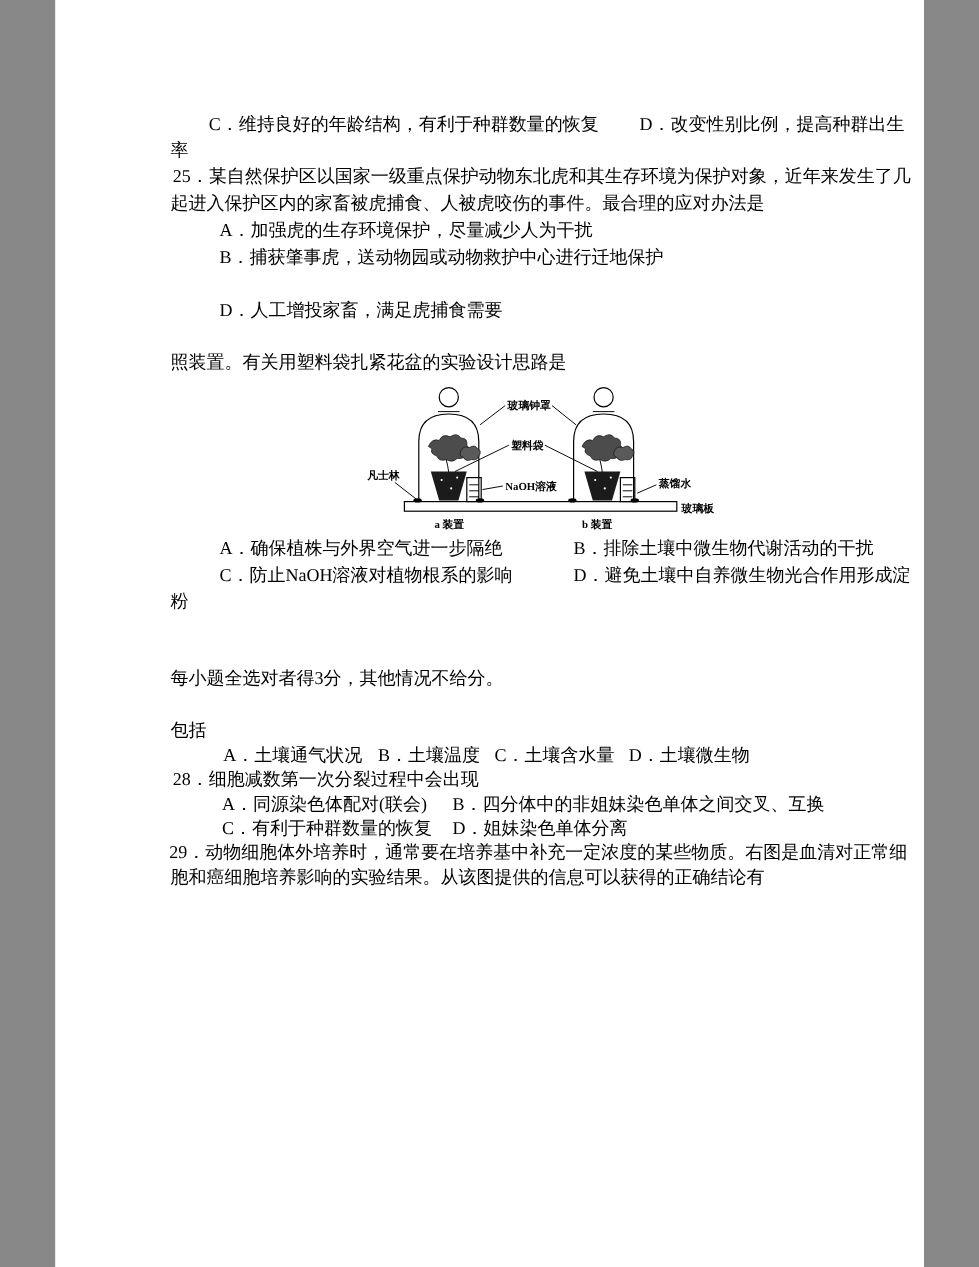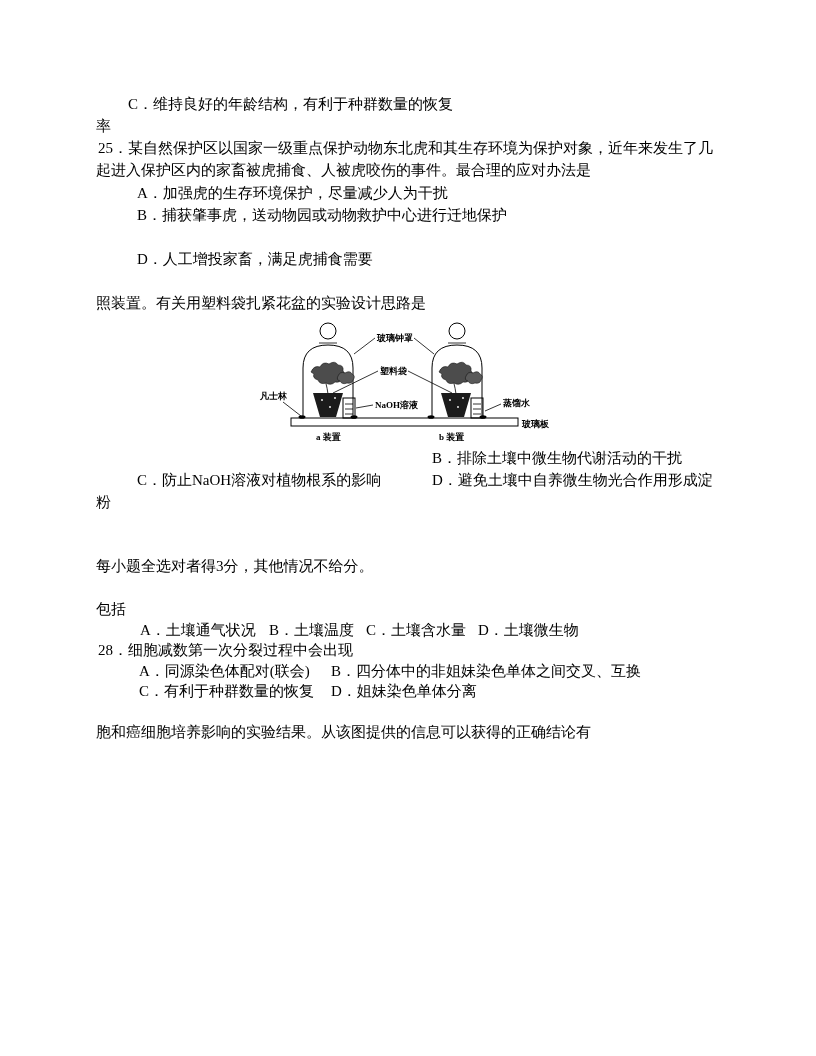--- a/index.html
+++ b/index.html
@@ -1,18 +1,18 @@
 <!DOCTYPE html>
 <html><head>
 <meta charset="utf-8">
 <style>
   html,body{margin:0;padding:0;background:#888;}
   .page{
     position:relative;
-    width:816px;height:1056px;
+    width:724px;height:1056px;
     margin:0 auto;
     background:#ffffff;
     color:#000;
     font-family:"Liberation Serif","DejaVu Serif",serif;
     overflow:hidden;
   }
   .txt{
     position:absolute;
     white-space:pre;
     font-size:15px;
@@ -33,20 +33,21 @@
   }
   .stroke{fill:none;stroke:#000;stroke-width:1;}
   .thin{fill:none;stroke:#000;stroke-width:0.8;}
 </style>
 </head>
 <body>
 
 <div class="page">
 
   <span class="txt" style="left:128px;top:94px">C．维持良好的年龄结构，有利于种群数量的恢复</span>
+  <span class="txt" style="left:487px;top:94px">D．改变性别比例，提高种群出生</span>
   <span class="txt" style="left:96px;top:116px">率</span>
 
   <span class="txt" style="left:98px;top:138px">25．某自然保护区以国家一级重点保护动物东北虎和其生存环境为保护对象，近年来发生了几</span>
   <span class="txt" style="left:96px;top:160px">起进入保护区内的家畜被虎捕食、人被虎咬伤的事件。最合理的应对办法是</span>
   <span class="txt" style="left:137px;top:183px">A．加强虎的生存环境保护，尽量减少人为干扰</span>
   <span class="txt" style="left:137px;top:205px">B．捕获肇事虎，送动物园或动物救护中心进行迁地保护</span>
   <span class="txt" style="left:137px;top:249px">D．人工增投家畜，满足虎捕食需要</span>
 
   <span class="txt" style="left:96px;top:293px">照装置。有关用塑料袋扎紧花盆的实验设计思路是</span>
 
@@ -112,34 +113,36 @@
       <text x="124" y="64">塑料袋</text>
       <text x="119" y="98">NaOH溶液</text>
       <text x="4" y="89">凡士林</text>
       <text x="247" y="96">蒸馏水</text>
       <text x="266" y="117">玻璃板</text>
       <text x="60" y="130">a 装置</text>
       <text x="183" y="130">b 装置</text>
     </svg>
   </div>
 
+  <span class="txt" style="left:137px;top:448px">A．确保植株与外界空气进一步隔绝</span>
   <span class="txt" style="left:432px;top:448px">B．排除土壤中微生物代谢活动的干扰</span>
   <span class="txt" style="left:137px;top:470px">C．防止NaOH溶液对植物根系的影响</span>
   <span class="txt" style="left:432px;top:470px">D．避免土壤中自养微生物光合作用形成淀</span>
   <span class="txt" style="left:96px;top:492px">粉</span>
 
   <span class="txt" style="left:96px;top:556px">每小题全选对者得3分，其他情况不给分。</span>
 
   <span class="txt" style="left:96px;top:599px">包括</span>
   <span class="txt" style="left:140px;top:620px">A．土壤通气状况</span>
   <span class="txt" style="left:269px;top:620px">B．土壤温度</span>
   <span class="txt" style="left:366px;top:620px">C．土壤含水量</span>
   <span class="txt" style="left:478px;top:620px">D．土壤微生物</span>
 
   <span class="txt" style="left:98px;top:640px">28．细胞减数第一次分裂过程中会出现</span>
   <span class="txt" style="left:139px;top:661px">A．同源染色体配对(联会)</span>
   <span class="txt" style="left:331px;top:661px">B．四分体中的非姐妹染色单体之间交叉、互换</span>
   <span class="txt" style="left:139px;top:681px">C．有利于种群数量的恢复</span>
   <span class="txt" style="left:331px;top:681px">D．姐妹染色单体分离</span>
 
+  <span class="txt" style="left:95px;top:701px">29．动物细胞体外培养时，通常要在培养基中补充一定浓度的某些物质。右图是血清对正常细</span>
   <span class="txt" style="left:96px;top:722px">胞和癌细胞培养影响的实验结果。从该图提供的信息可以获得的正确结论有</span>
 
 </div>
 
 </body></html>

